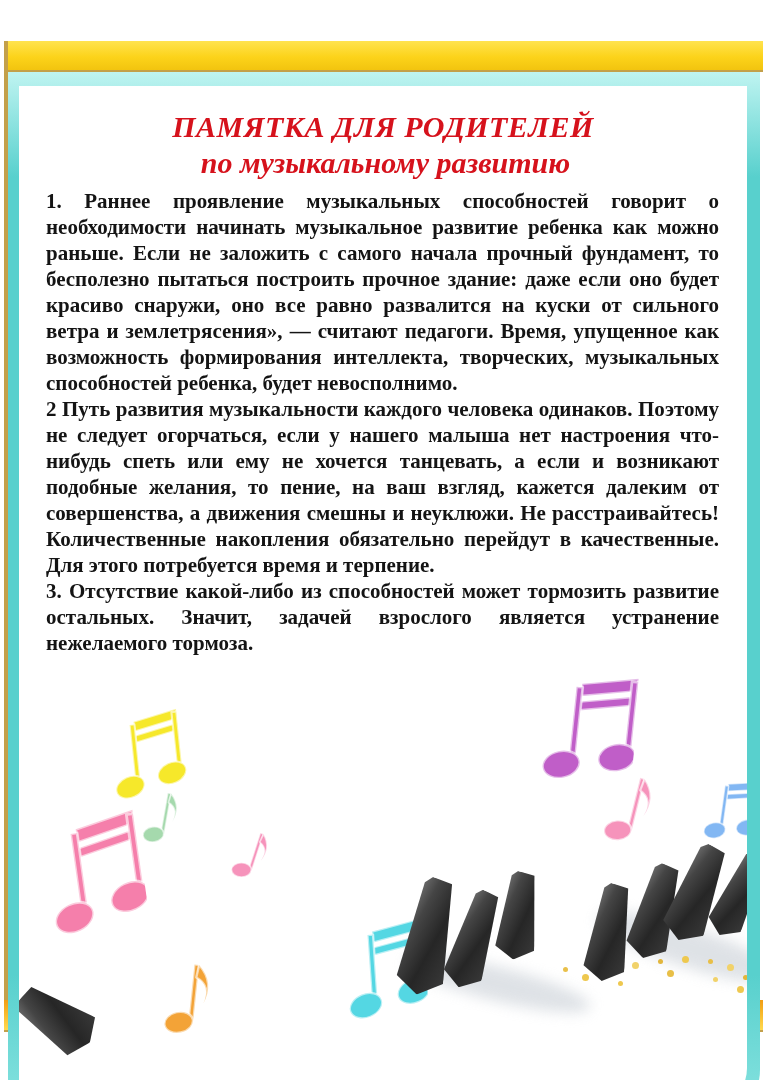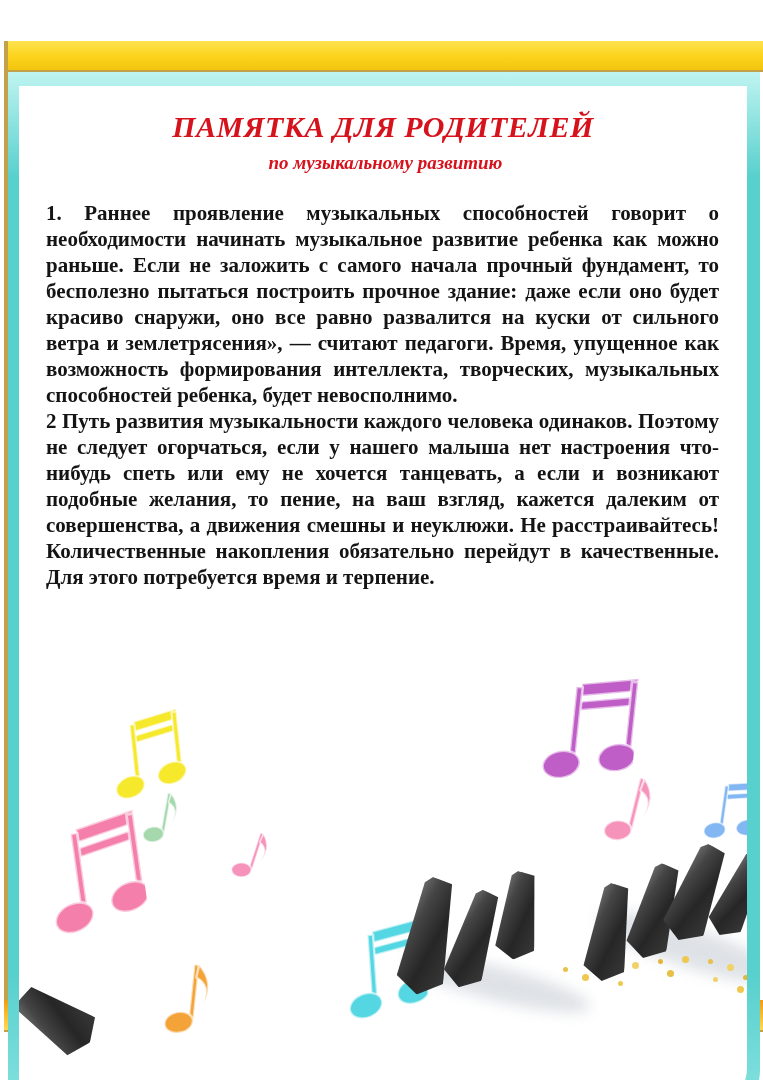--- a/index.html
+++ b/index.html
@@ -34,26 +34,26 @@
     background:linear-gradient(180deg,var(--band-orange,#f09d15) 0%,#f7b92b 45%,var(--band-yellow-light,#ffd94f) 100%);
     border-bottom:2px solid var(--frame-gold,#c3a04a);
   }
   
   .titles{position:relative;z-index:5;text-align:center;margin-top:24px;}
   .title-1{
     margin:0;font-size:30px;line-height:34px;font-weight:bold;font-style:italic;
     color:var(--title-red,#d6121c);letter-spacing:.5px;
   }
   .title-2{
-    margin:4px 0 0 5px;font-size:19px;line-height:30px;font-weight:bold;font-style:italic;
+    margin:4px 0 0 5px;font-size:30px;line-height:30px;font-weight:bold;font-style:italic;
     color:var(--title-red,#d6121c);
   }
   .text-block{
     position:relative;z-index:5;
-    margin:22px 28px 0 27px;
+    margin:10px 28px 0 27px;
     color:var(--body-text,#141414);
   }
   .text-block p{
     margin:0;font-size:21px;line-height:26px;font-weight:bold;
     text-align:justify;
   }
   
   .note{position:absolute;z-index:1;}
   .pkey{
     position:absolute;z-index:3;
@@ -87,20 +87,21 @@
   <div class="content">
 
     <div class="titles">
       <h1 class="title-1">ПАМЯТКА ДЛЯ РОДИТЕЛЕЙ</h1>
       <h2 class="title-2">по музыкальному развитию</h2>
     </div>
 
     <div class="text-block">
       <p>1. Раннее проявление музыкальных способностей говорит о необходимости начинать музыкальное развитие ребенка как можно раньше. Если не заложить с самого начала прочный фундамент, то бесполезно пытаться построить прочное здание: даже если оно будет красиво снаружи, оно все равно развалится на куски от сильного ветра и землетрясения», — считают педагоги. Время, упущенное как возможность формирования интеллекта, творческих, музыкальных способностей ребенка, будет невосполнимо.</p>
       <p>2 Путь развития музыкальности каждого человека одинаков. Поэтому не следует огорчаться, если у нашего малыша нет настроения что-нибудь спеть или ему не хочется танцевать, а если и возникают подобные желания, то пение, на ваш взгляд, кажется далеким от совершенства, а движения смешны и неуклюжи. Не расстраивайтесь! Количественные накопления обязательно перейдут в качественные. Для этого потребуется время и терпение.</p>
+      <p>3. Отсутствие какой-либо из способностей может тормозить развитие остальных. Значит, задачей взрослого является устранение нежелаемого тормоза.</p>
     </div>
 
     <svg class="note" style="left:89px;top:626px;width:78px;height:88px;transform:rotate(-6deg)" viewBox="0 0 100 125">
       <g stroke="rgba(255,255,255,.6)" stroke-width="3" stroke-linejoin="round" fill="#f6e82a">
         <polygon points="36,12 98,0 98,14 36,26"></polygon>
           <polygon points="36,32 98,20 98,30 36,42"></polygon>
         <rect x="30" y="16" width="7" height="86"></rect>
           <rect x="91" y="4" width="7" height="82"></rect>
         <ellipse cx="22" cy="104" rx="21" ry="15" transform="rotate(-18 22 104)"></ellipse>
         <ellipse cx="83" cy="90" rx="21" ry="15" transform="rotate(-18 83 90)"></ellipse>

